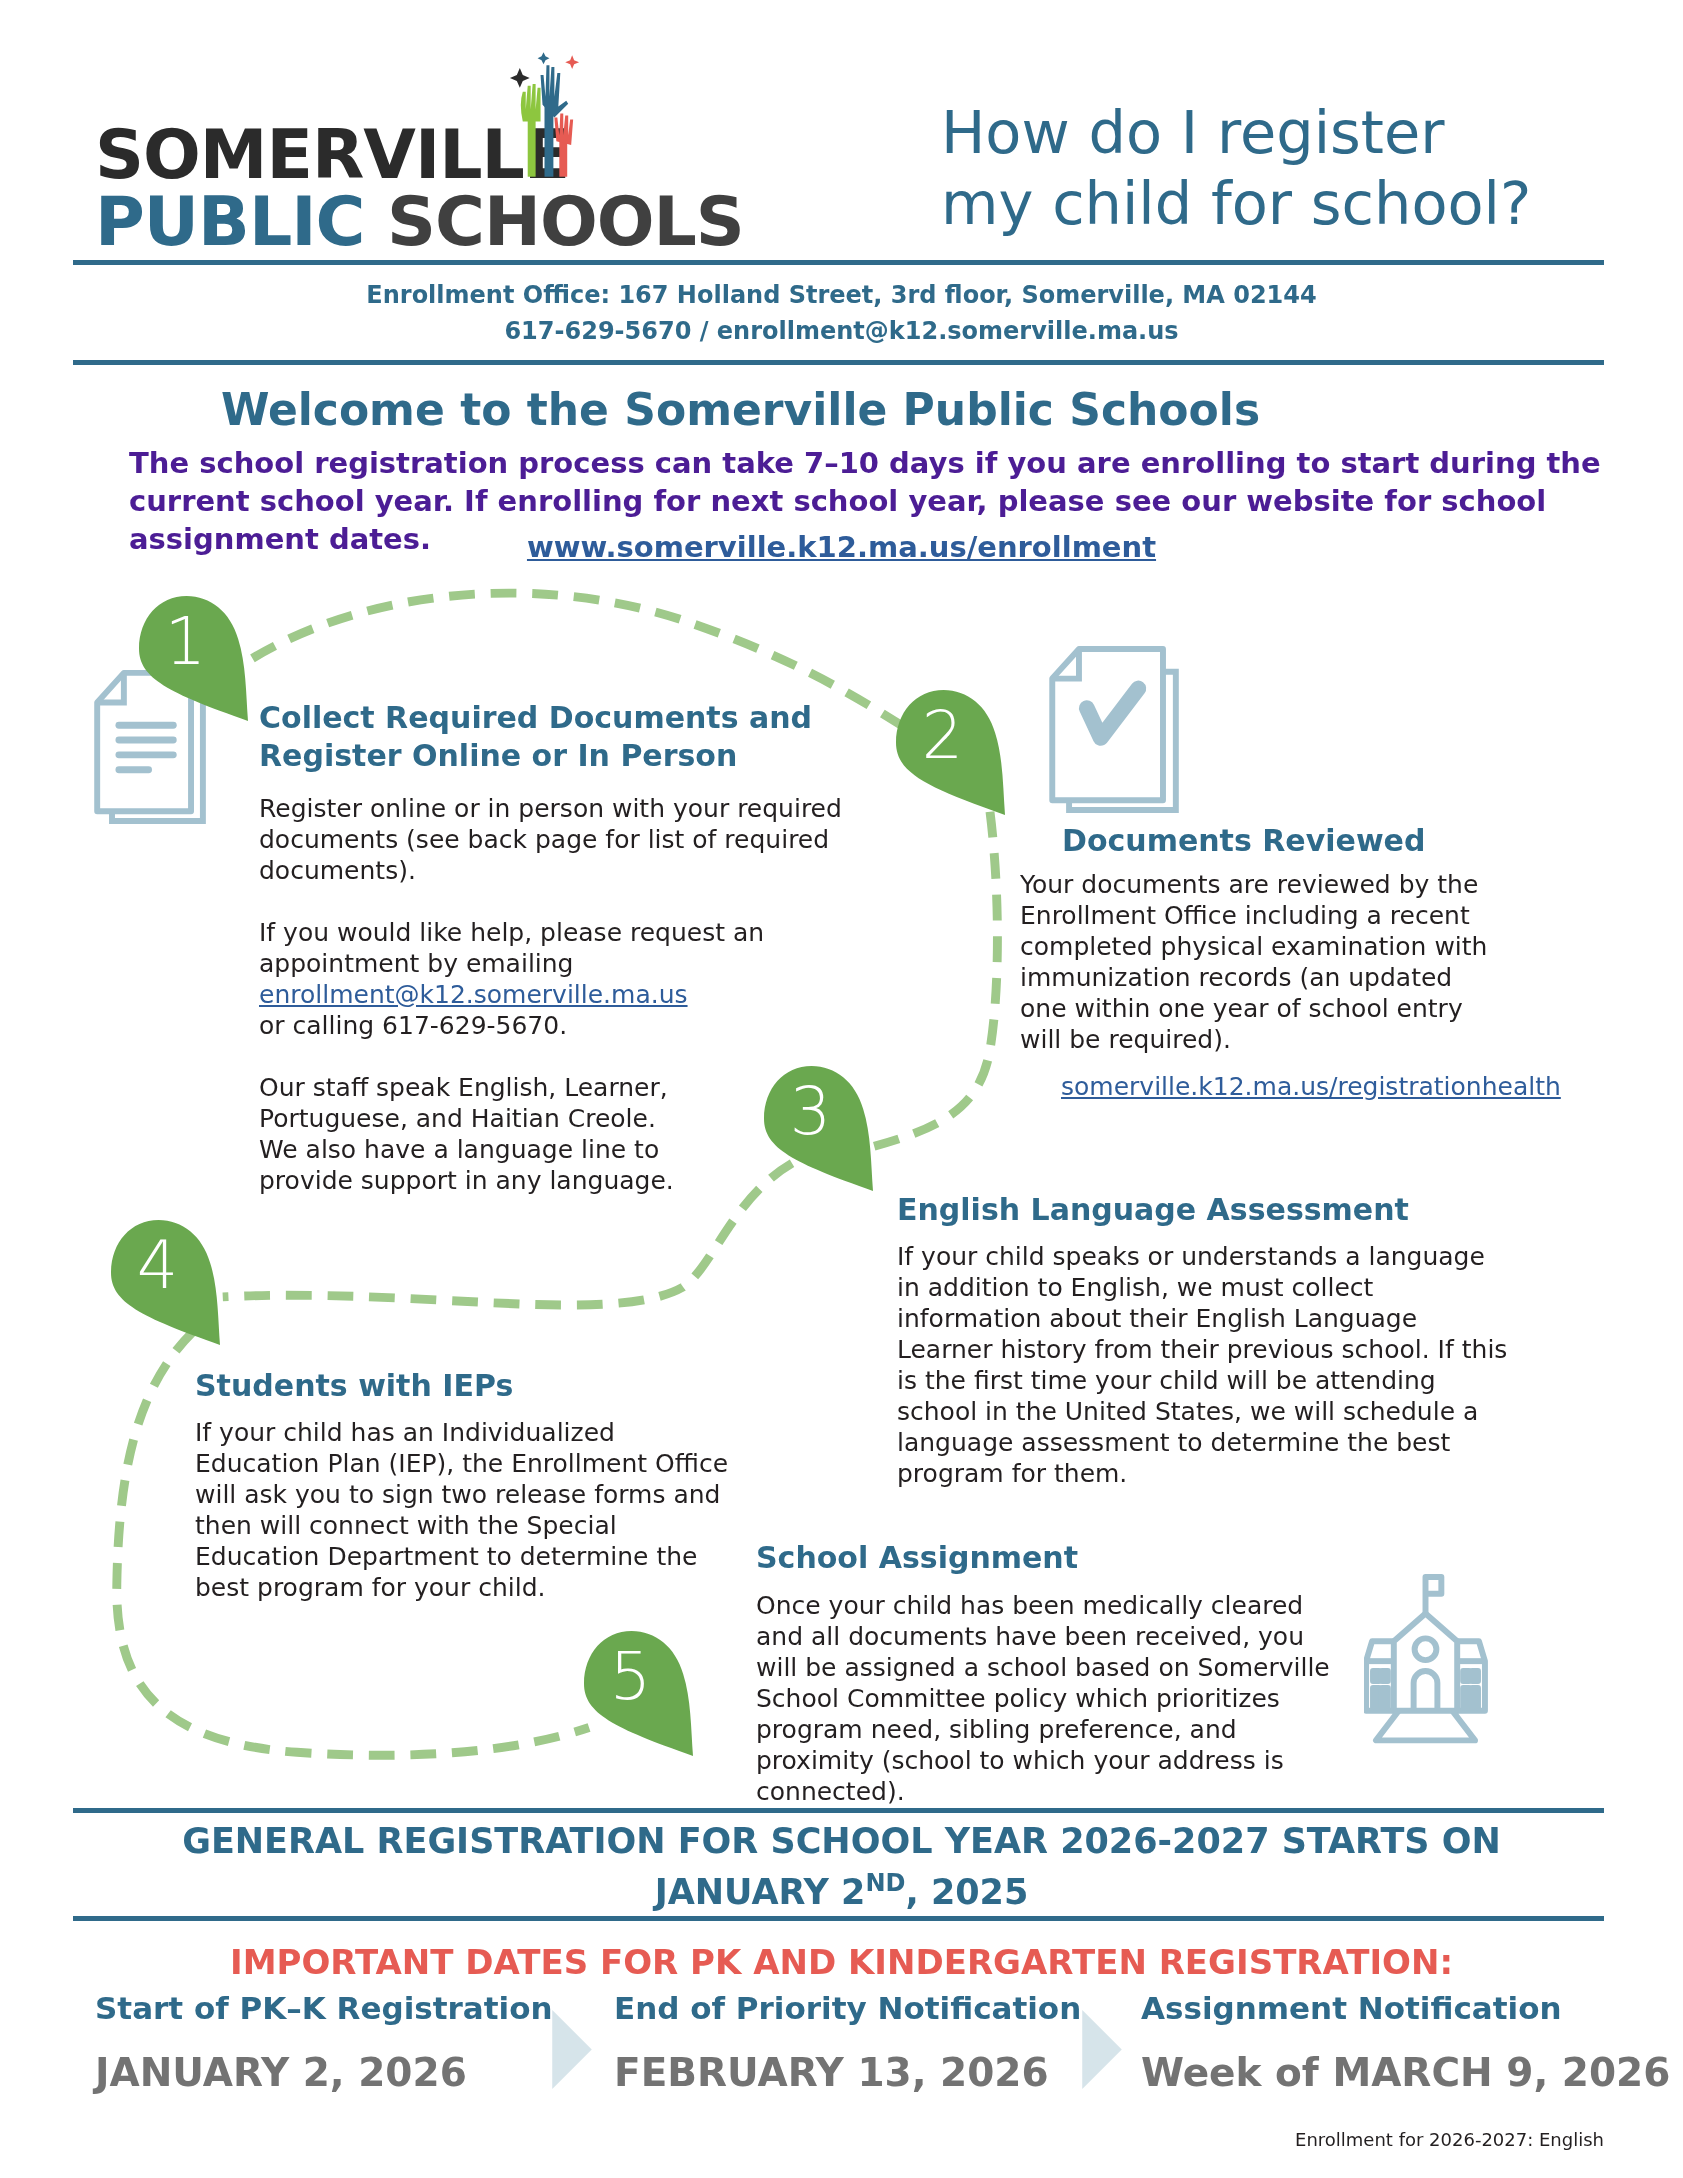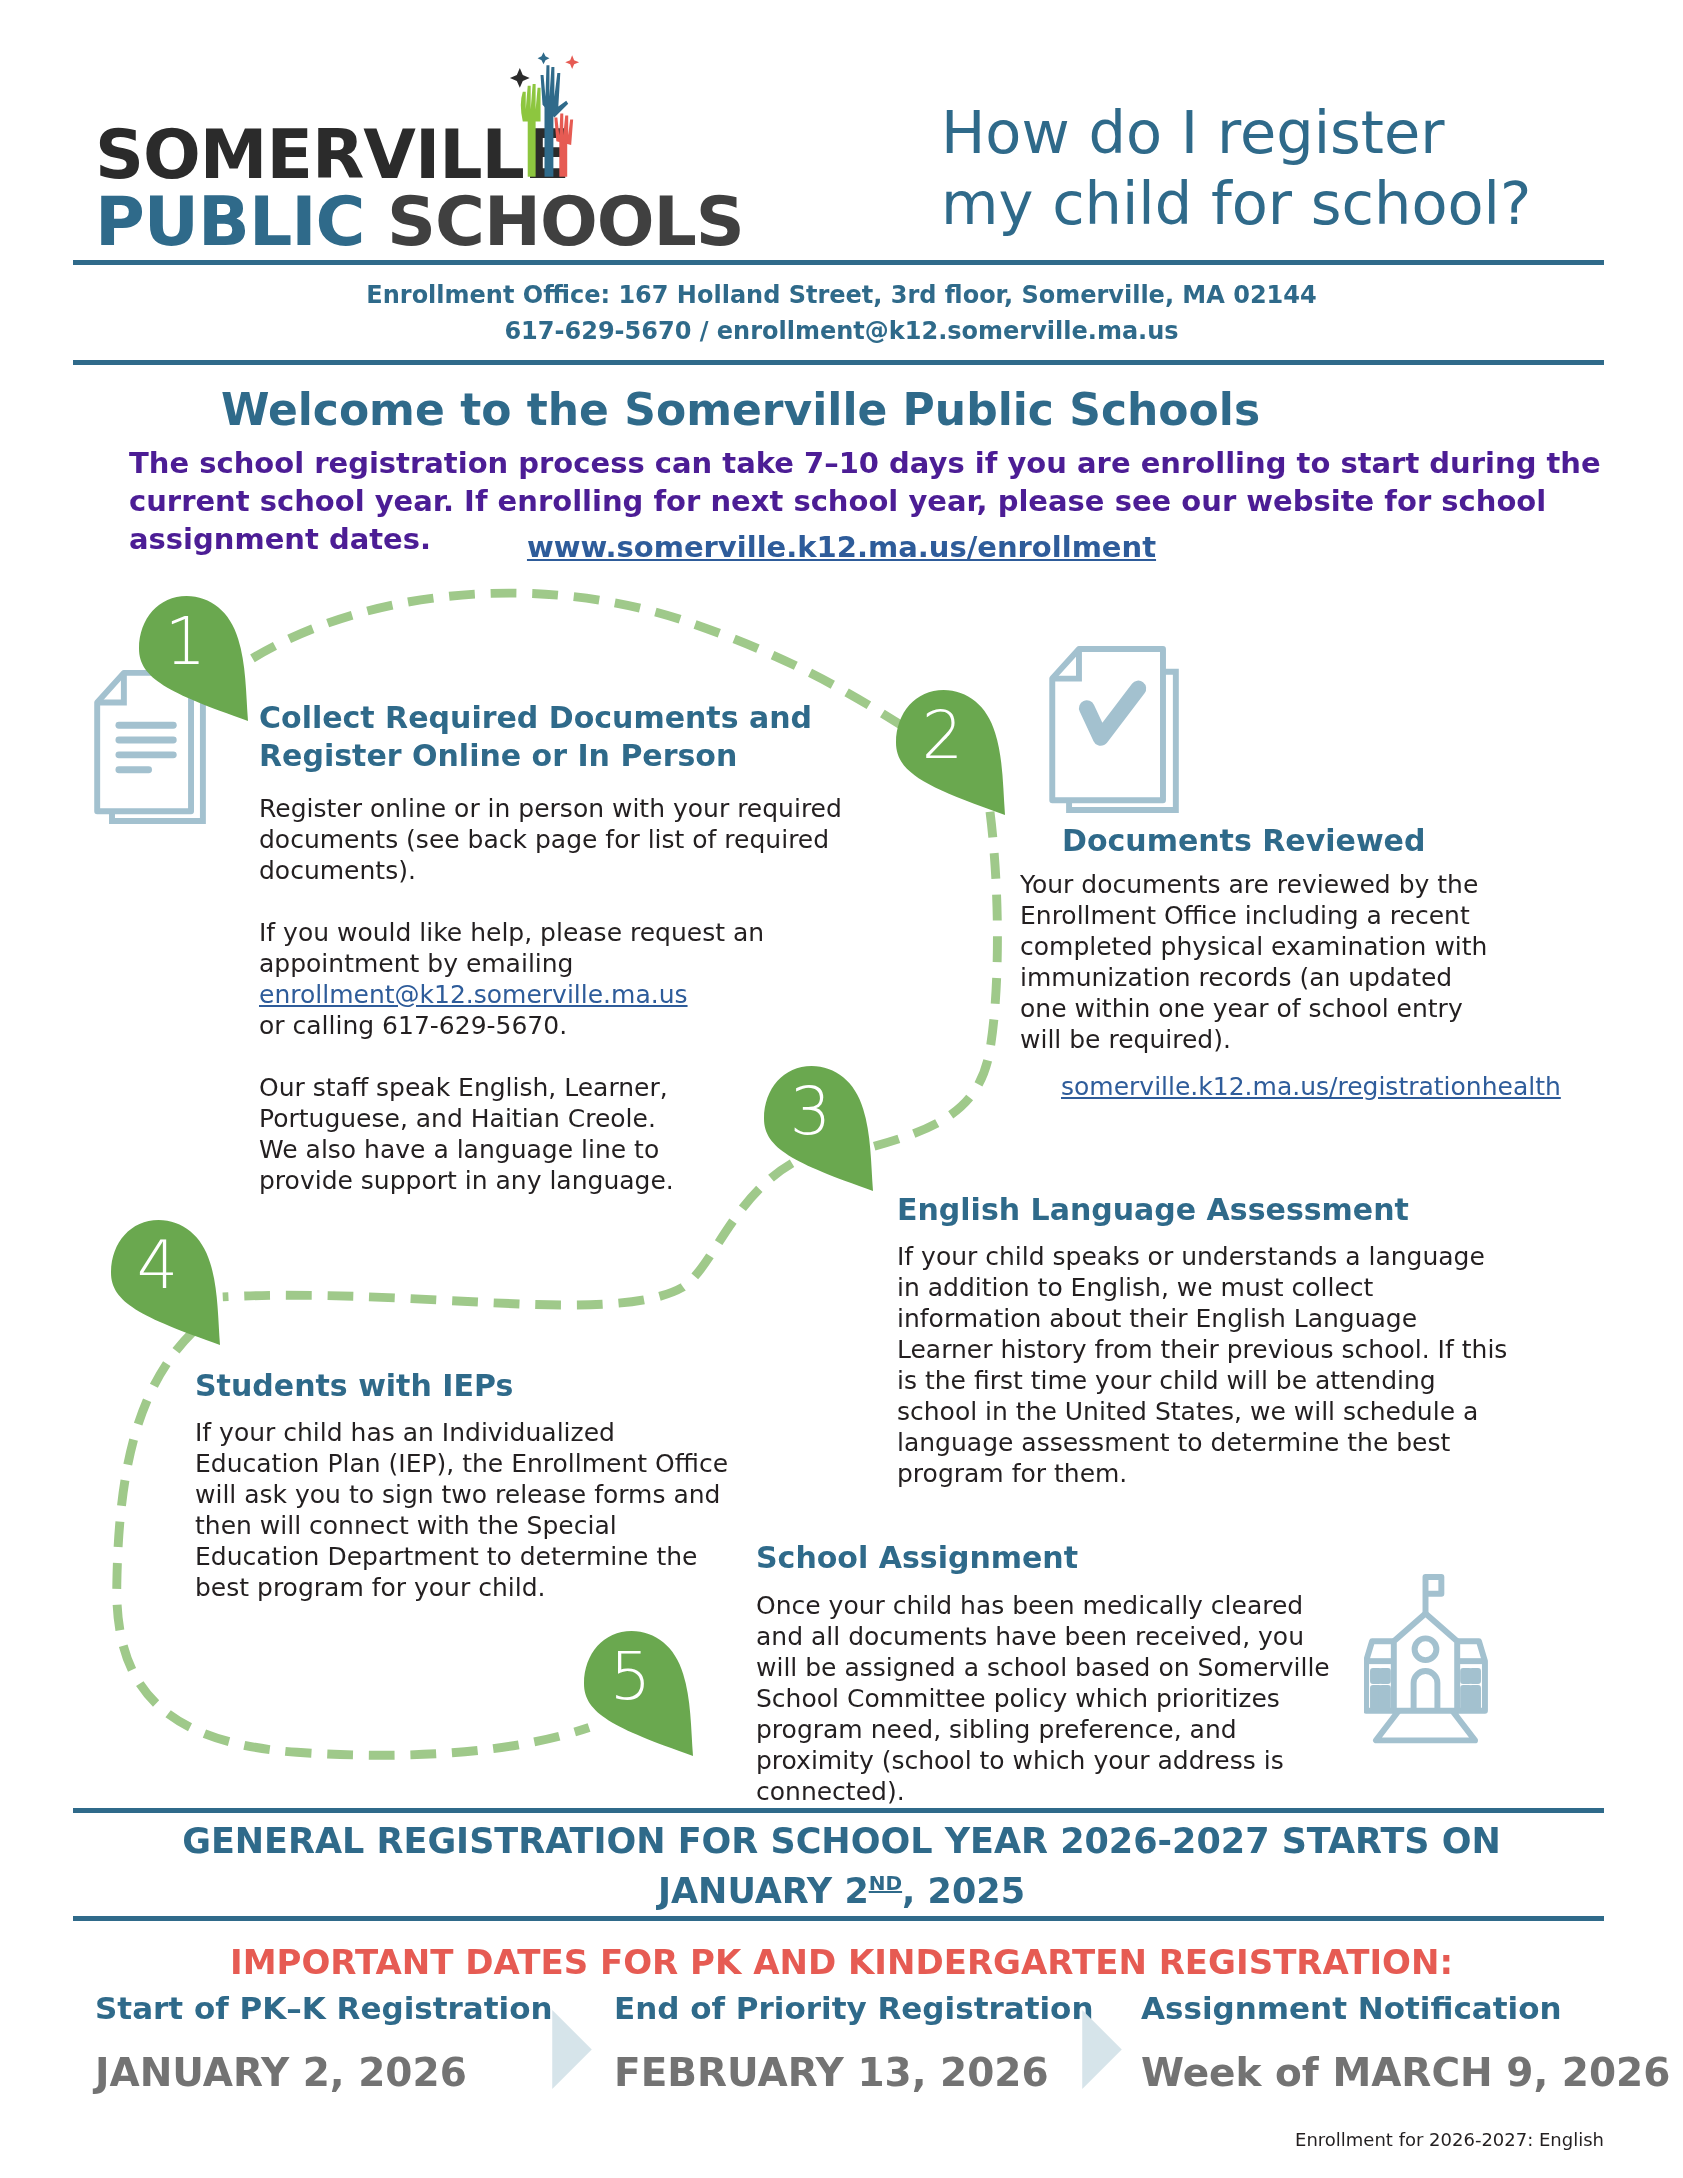--- a/index.html
+++ b/index.html
@@ -17,21 +17,21 @@
   .intro { left:129px; width:1495px; top:444px; font-size:29px; font-weight:bold; line-height:38px; color:#4c1d95; }
   .link { color:#2e5c9a; text-decoration:underline; }
   .main-link { left:0; width:1683px; top:530px; text-align:center; font-size:29px; font-weight:bold; }
   .step-title { font-size:30px; font-weight:bold; color:#2f6a8a; line-height:38px; }
   .step-body { font-size:25px; line-height:31px; color:#231f20; }
   .para { margin:0 0 31px 0; }
   .pin { position:absolute; width:109px; height:129px; }
   .pin svg { width:100%; height:100%; }
   .pin-num { position:absolute; left:0; top:10px; width:93px; text-align:center; color:#fff; font-size:65px; font-family:"DejaVu Sans", sans-serif; font-weight:300; }
   .banner { left:0; width:1683px; top:1816px; text-align:center; font-size:35px; font-weight:bold; color:#2f6a8a; line-height:42px; }
-  .banner sup { font-size:20px;text-decoration:underline; }
+  .banner sup { font-size:24px; }
   .important { left:0; width:1683px; top:1942px; text-align:center; font-size:34px; font-weight:bold; color:#e65b53; }
   .date-col { position:absolute; top:1990px; }
   .date-label { font-size:31px; font-weight:bold; color:#2f6a8a; }
   .date-val { font-size:39px; font-weight:bold; color:#737373; margin-top:24px; }
   .chev { position:absolute; top:2010px; width:40px; height:79px; }
   .footer { right:79px; top:2129px; font-size:18px; color:#231f20; }
 </style>
 </head>
 <body>
 
@@ -180,21 +180,21 @@
 
 <div class="abs important">IMPORTANT DATES FOR PK AND KINDERGARTEN REGISTRATION:</div>
 <div class="date-col" style="left:95px">
   <div class="date-label">Start of PK–K Registration</div>
   <div class="date-val">JANUARY 2, 2026</div>
 </div>
 <svg class="chev" style="left:552px" viewBox="0 0 40 80">
     <path d="M0 0 L40 40 L0 80 Z" fill="#d6e4ea"></path>
   </svg>
 <div class="date-col" style="left:614px">
-  <div class="date-label">End of Priority Registration</div>
+  <div class="date-label">End of Priority Notification</div>
   <div class="date-val">FEBRUARY 13, 2026</div>
 </div>
 <svg class="chev" style="left:1082px" viewBox="0 0 40 80">
     <path d="M0 0 L40 40 L0 80 Z" fill="#d6e4ea"></path>
   </svg>
 <div class="date-col" style="left:1141px">
   <div class="date-label">Assignment Notification</div>
   <div class="date-val">Week of MARCH 9, 2026</div>
 </div>
 

